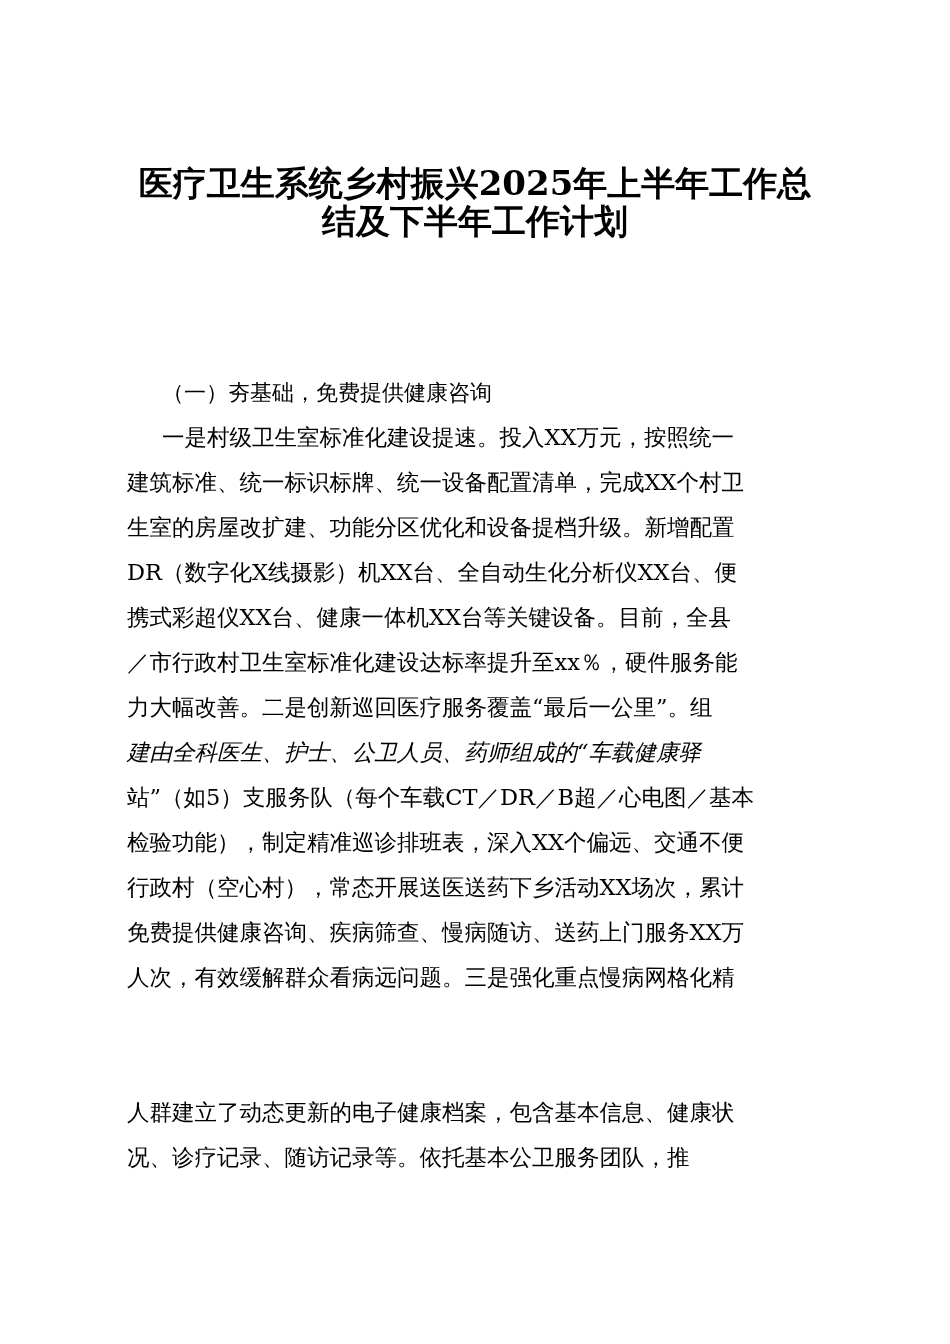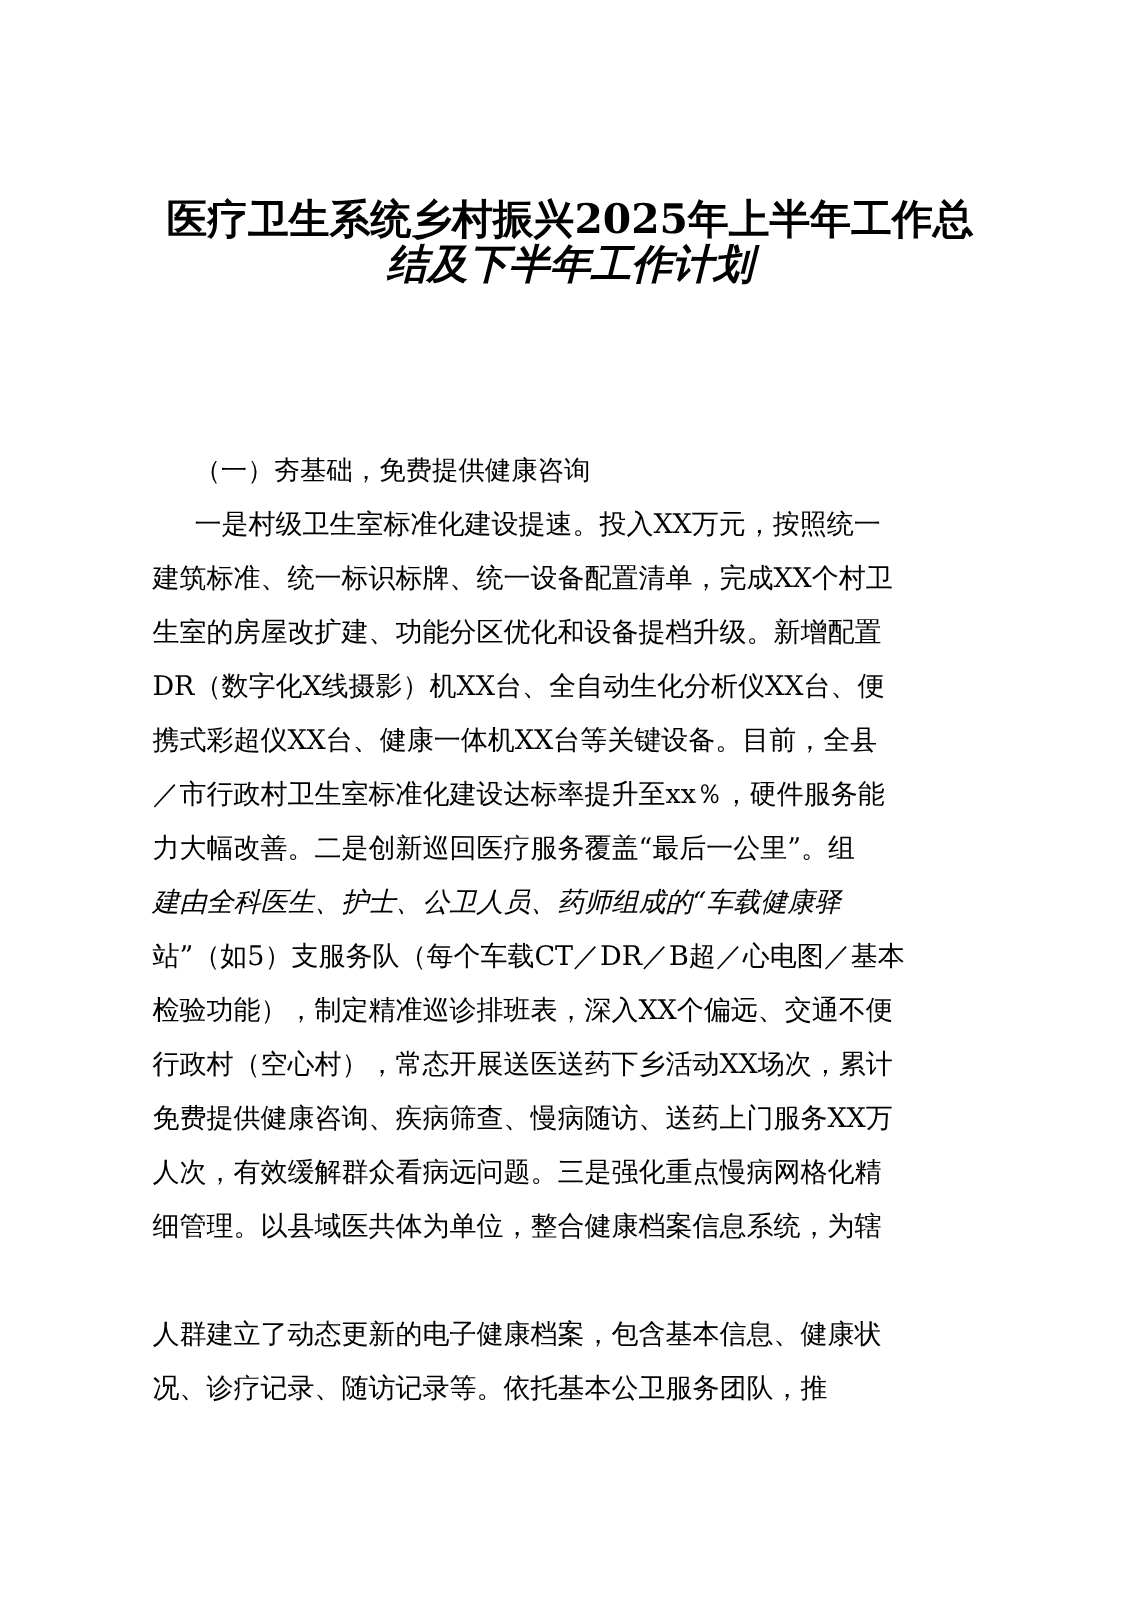--- a/index.html
+++ b/index.html
@@ -28,21 +28,21 @@
       width: 710px;
       text-align: center;
       font-family: "DejaVu Serif", "Liberation Serif", serif;
       font-weight: bold;
       font-size: 34px;
       line-height: 50px;
       letter-spacing: 0px;
       white-space: nowrap;
     }
     .title-line-1 { top: 170px; }
-    .title-line-2 { top: 196px; margin-top: 0; font-style: italic; }
+    .title-line-2 { top: 196px; margin-top: 0; }
     .heading1 {
       position: absolute;
       left: 162px;
       top: 330px;
       font-family: "DejaVu Sans", "Liberation Sans", sans-serif;
       font-weight: bold;
       font-size: 23px;
       line-height: 36px;
       white-space: nowrap;
     }
@@ -81,17 +81,16 @@
   <div class="body-line" style="top:599px;">携式彩超仪XX台、健康一体机XX台等关键设备。目前，全县</div>
   <div class="body-line" style="top:554px;">DR（数字化X线摄影）机XX台、全自动生化分析仪XX台、便</div>
   <div class="body-line" style="top:644px;">／市行政村卫生室标准化建设达标率提升至xx％，硬件服务能</div>
   <div class="body-line" style="top:689px;">力大幅改善。二是创新巡回医疗服务覆盖“最后一公里”。组</div>
   <div class="body-line" style="top:734px;font-style:italic;">建由全科医生、护士、公卫人员、药师组成的“车载健康驿</div>
   <div class="body-line" style="top:779px;">站”（如5）支服务队（每个车载CT／DR／B超／心电图／基本</div>
   <div class="body-line" style="top:824px;">检验功能），制定精准巡诊排班表，深入XX个偏远、交通不便</div>
   <div class="body-line" style="top:869px;">行政村（空心村），常态开展送医送药下乡活动XX场次，累计</div>
   <div class="body-line" style="top:914px;">免费提供健康咨询、疾病筛查、慢病随访、送药上门服务XX万</div>
   <div class="body-line" style="top:959px;">人次，有效缓解群众看病远问题。三是强化重点慢病网格化精</div>
-  <div class="body-line" style="top:1004px;">细管理。以县域医共体为单位，整合健康档案信息系统，为辖</div>
   <div class="body-line" style="top:1094px;">人群建立了动态更新的电子健康档案，包含基本信息、健康状</div>
   <div class="body-line" style="top:1139px;">况、诊疗记录、随访记录等。依托基本公卫服务团队，推</div>
 
 </div>
 
 </body></html>

